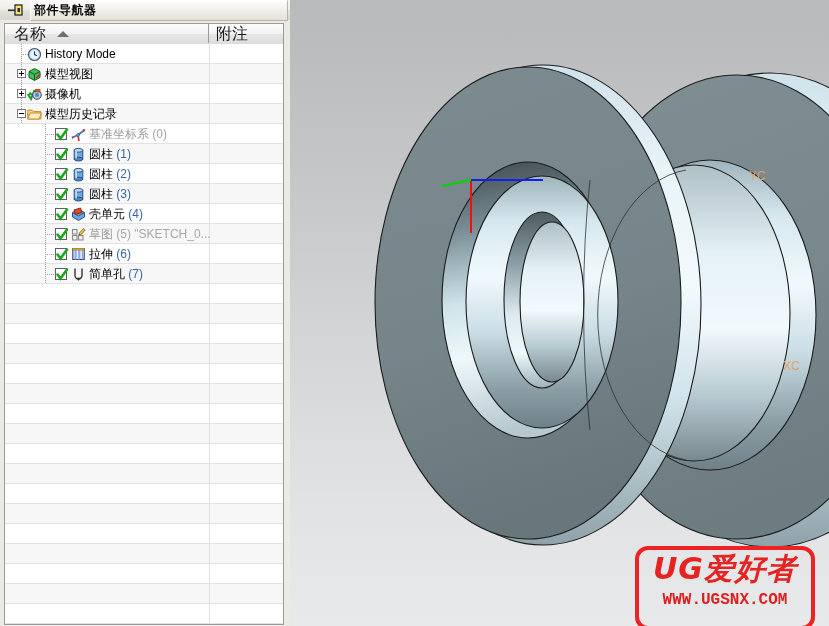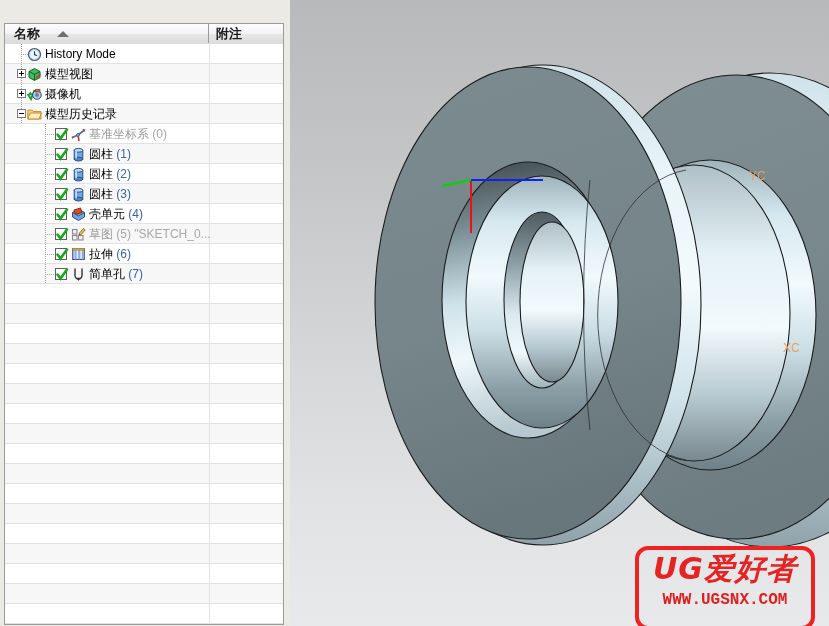--- a/index.html
+++ b/index.html
@@ -46,21 +46,21 @@
     box-sizing:border-box;
     overflow:hidden;
   }
   #colhead{
     position:relative;height:20px;
     background:linear-gradient(to bottom,#fdfdfd 0%,#f3f3f3 48%,#e6e6e6 52%,#dcdcdc 100%);
     border-bottom:1px solid #9a9a9a;
   }
   .colcell{
     position:absolute;top:0;height:19px;line-height:19px;
-    font-size:13px;font-weight:bold;color:#1a1a1a;
+    font-size:16px;font-weight:normal;color:#1a1a1a;
     box-sizing:border-box;
   }
   .colcell.c1{left:0;width:204px;padding-left:9px;border-right:1px solid #9a9a9a;}
   .colcell.c2{left:204px;right:0;padding-left:7px;}
   .sortarrow{
     position:absolute;left:52px;top:7px;
     width:0;height:0;border-left:6px solid transparent;border-right:6px solid transparent;
     border-bottom:6px solid #6f6f6f;
   }
 
@@ -143,20 +143,31 @@
     font-family:Liberation Mono, monospace;letter-spacing:0px;line-height:18px;
   }
 </style>
 </head>
 <body>
 
 <div id="app">
 
   <div id="panel">
 
+    <div id="titlebar">
+      <div class="tbox"></div>
+      <span class="pin">
+        <svg width="18" height="14" viewBox="0 0 18 14">
+          <rect x="1" y="6.5" width="7" height="1.6" fill="#2b2b2b"></rect>
+          <rect x="8" y="2" width="7" height="10" fill="#f2e27a" stroke="#2b2b2b" stroke-width="1.3"></rect>
+          <rect x="10.5" y="5" width="2.5" height="4" fill="#2b2b2b"></rect>
+        </svg>
+      </span>
+      <span class="ttl">部件导航器</span>
+    </div>
 
     <div id="grid">
       <div id="colhead">
         <div class="colcell c1">
           <span>名称</span>
           <span class="sortarrow"></span>
         </div>
         <div class="colcell c2">
           <span>附注</span>
         </div>
@@ -515,21 +526,21 @@
         <path d="M 300 180 A 40 230 0 0 0 300 430"></path>
       </g>
 
       <g shape-rendering="crispEdges">
         <line x1="181" y1="180" x2="181" y2="233" stroke="#ee1111" stroke-width="2.4"></line>
         <line x1="181" y1="180" x2="253" y2="180" stroke="#1122ee" stroke-width="2.4"></line>
         <line x1="181" y1="180" x2="152" y2="186" stroke="#11cc11" stroke-width="2.4"></line>
       </g>
     </svg>
 
-    <span class="triadlbl" id="lblX" style="left:493px;top:341px;color:#e8a060;">XC</span>
+    <span class="triadlbl" id="lblX" style="left:493px;top:359px;color:#e8a060;">XC</span>
     <span class="triadlbl" id="lblY" style="left:459px;top:169px;color:#e8a060;">YC</span>
   </div>
 
   <div id="wm">
     <div class="l1">UG爱好者</div>
     <div class="l2">WWW.UGSNX.COM</div>
   </div>
 
 </div>
 

